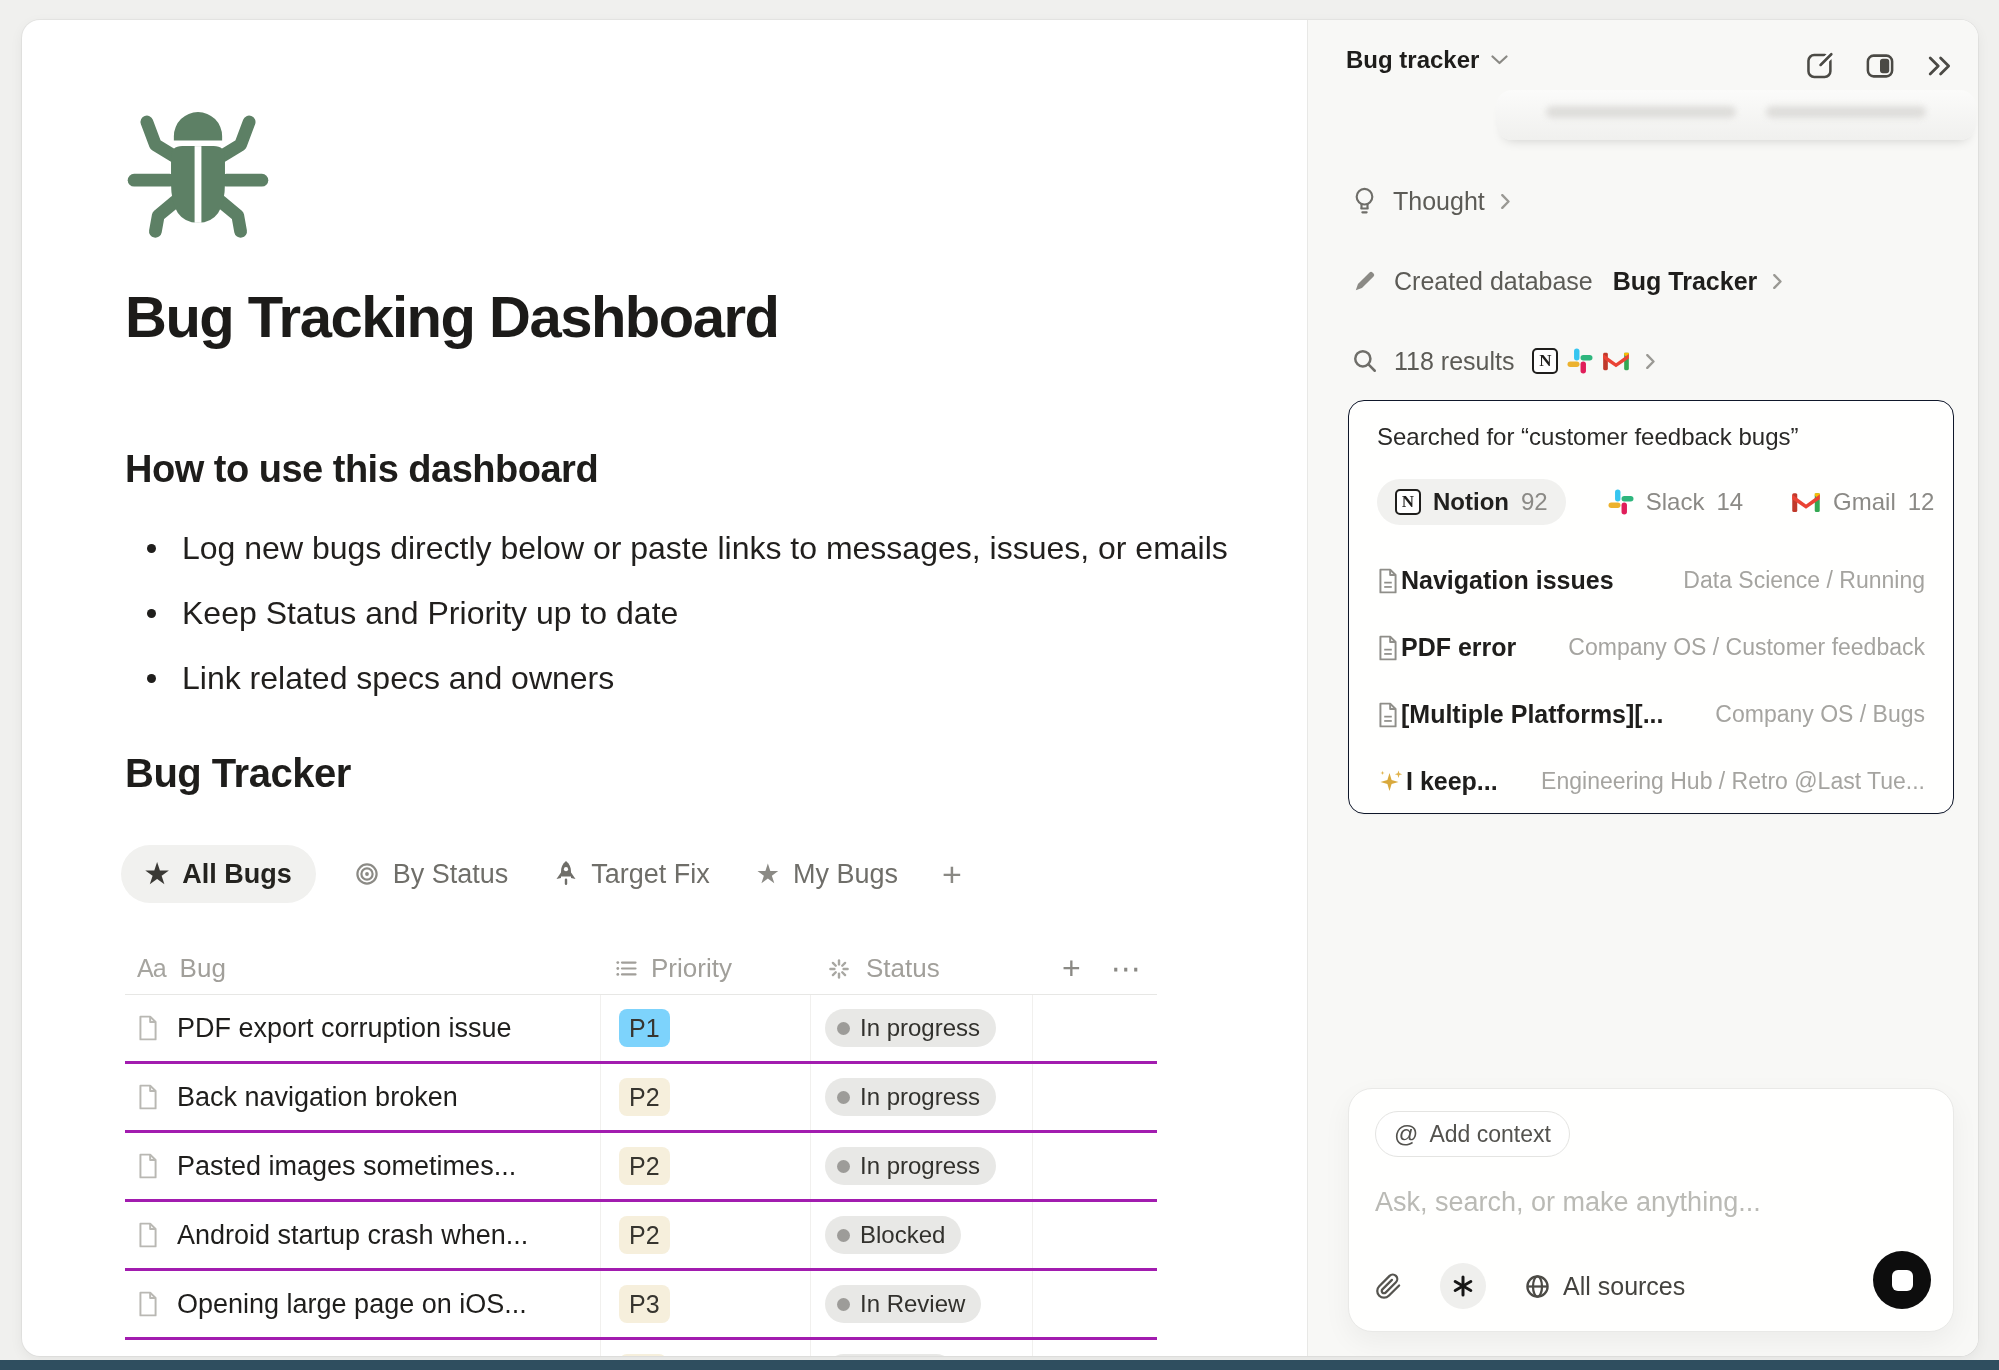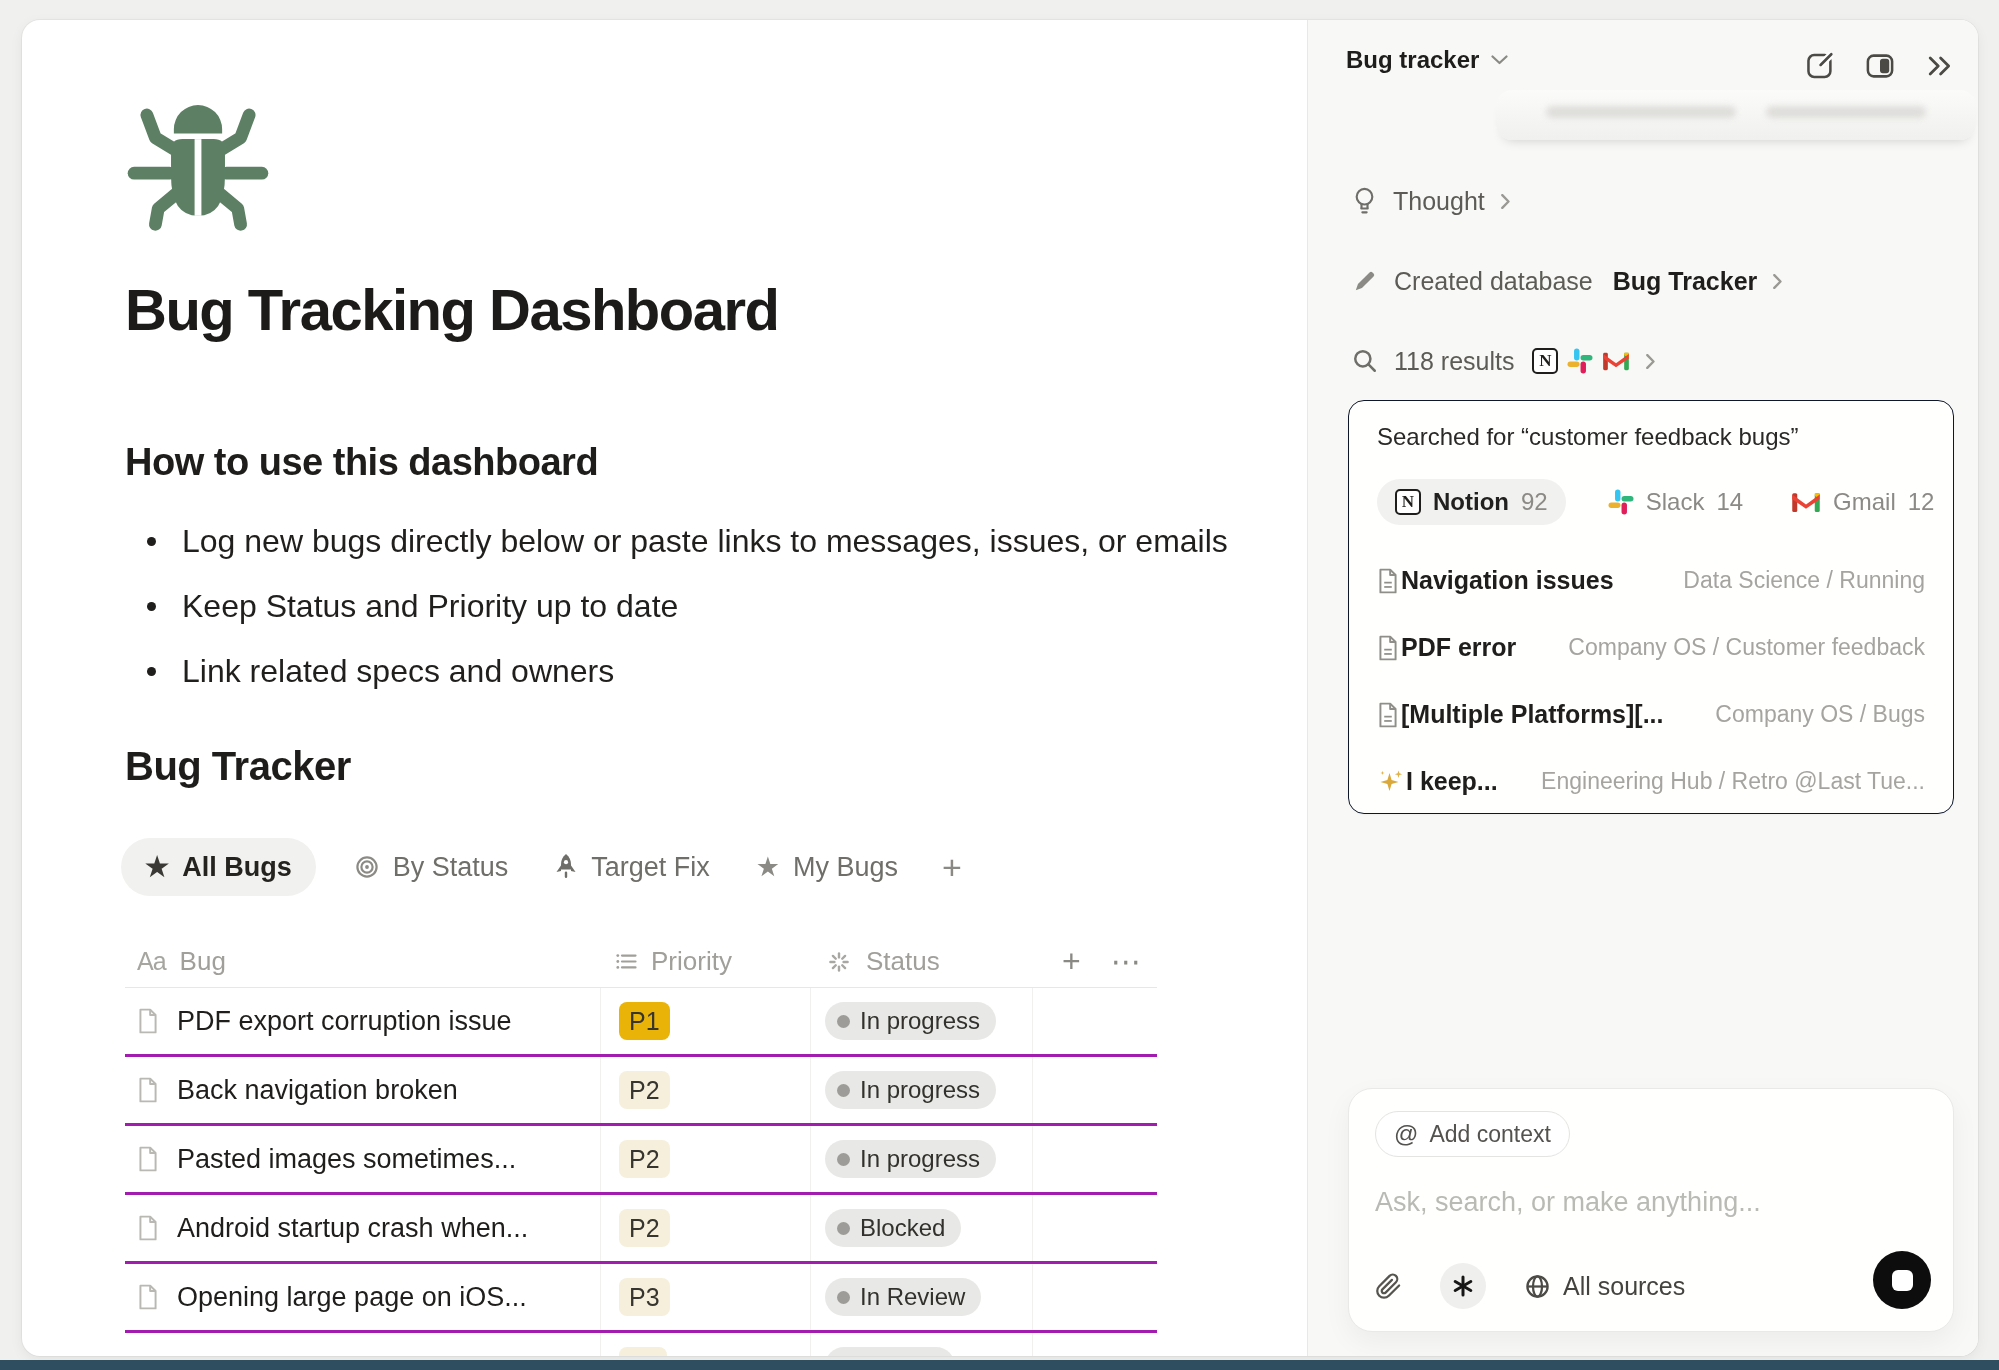--- a/index.html
+++ b/index.html
@@ -3,21 +3,21 @@
 <meta charset="utf-8">
 <style>
   * { margin:0; padding:0; box-sizing:border-box; }
   body { background:#e9e9e7; font-family:"Liberation Sans", sans-serif; }
   .stage { position:relative; width:1999px; height:1370px; background:#f0f0ee; overflow:hidden; }
   .window { position:absolute; left:22px; top:20px; width:1956px; height:1336px; background:#ffffff;
             border-radius:18px; overflow:hidden; box-shadow:0 0 0 1px rgba(0,0,0,.04), 0 4px 14px rgba(0,0,0,.06); }
   .bottom-bar { position:absolute; left:0; top:1360px; width:1999px; height:10px; background:#2f4e5f; }
 
   
-  .main { position:absolute; left:103px; top:8px; width:1182px; height:100%; }
+  .main { position:absolute; left:103px; top:15px; width:1182px; height:100%; }
   .bug-emoji { position:absolute; left:2px; top:56px; width:142px; height:150px; }
   .page-title { position:absolute; left:0; top:248px; font-size:58px; font-weight:800; letter-spacing:-1.5px; color:#1c1b19; }
   .h2a { position:absolute; left:0; top:413px; font-size:38px; font-weight:700; letter-spacing:-.5px; color:#1e1d1b; }
   .bullets { position:absolute; left:22px; top:496px; }
   .bullet { display:flex; align-items:flex-start; margin-bottom:30px; }
   .bullet .dot { width:9px; height:9px; border-radius:50%; background:#1f1e1c; margin:13px 26px 0 0; flex:none; }
   .bullet .btxt { font-size:32px; color:#211f1d; line-height:35px; }
   .h2b { position:absolute; left:0; top:716px; font-size:40px; font-weight:700; letter-spacing:-.5px; color:#1e1d1b; }
 
   .views { position:absolute; left:-4px; top:810px; display:flex; align-items:center; gap:30px; }
@@ -42,21 +42,21 @@
   .more-h { font-size:30px; color:#8a8984; letter-spacing:2px; cursor:pointer; }
 
   .trow { display:flex; height:69px; border-bottom:3px solid #a21caf; cursor:pointer; }
   .td-bug { width:475px; display:flex; align-items:center; gap:18px; padding-left:12px; }
   .td-pri { width:210px; display:flex; align-items:center; padding-left:18px; border-left:1px solid #f1f0ee; }
   .td-status { width:222px; display:flex; align-items:center; padding-left:14px; border-left:1px solid #f1f0ee; }
   .td-extra { flex:1; border-left:1px solid #f1f0ee; }
   .bug-title { font-size:27px; font-weight:500; color:#1f1e1c; white-space:nowrap; }
   .pill-pri { height:38px; min-width:48px; padding:0 10px; display:inline-flex; align-items:center; justify-content:center;
               border-radius:8px; font-size:25px; font-weight:500; color:#37352f; }
-  .pill-pri[data-tone="gray"] { background:#eab308; }
+  .pill-pri[data-tone="gray"] { background:#7dd3fc; }
   .pill-pri[data-tone="yellow"] { background:#f6efdc; }
   .pill-status { height:38px; padding:0 16px 0 12px; display:inline-flex; align-items:center; gap:10px;
                  border-radius:19px; background:#e8e8e6; font-size:24px; color:#32312d; white-space:nowrap; }
   .pill-status .sdot { width:13px; height:13px; border-radius:50%; background:#9d9c99; flex:none; }
   .trow.partial { height:40px; border-bottom:none; }
   .trow.partial .pill-pri, .trow.partial .pill-status { margin-top:26px; }
 
   
   .panel { position:absolute; right:0; top:0; width:671px; height:100%;
            background:#f8f8f6; border-left:1px solid #e8e8e6; }

